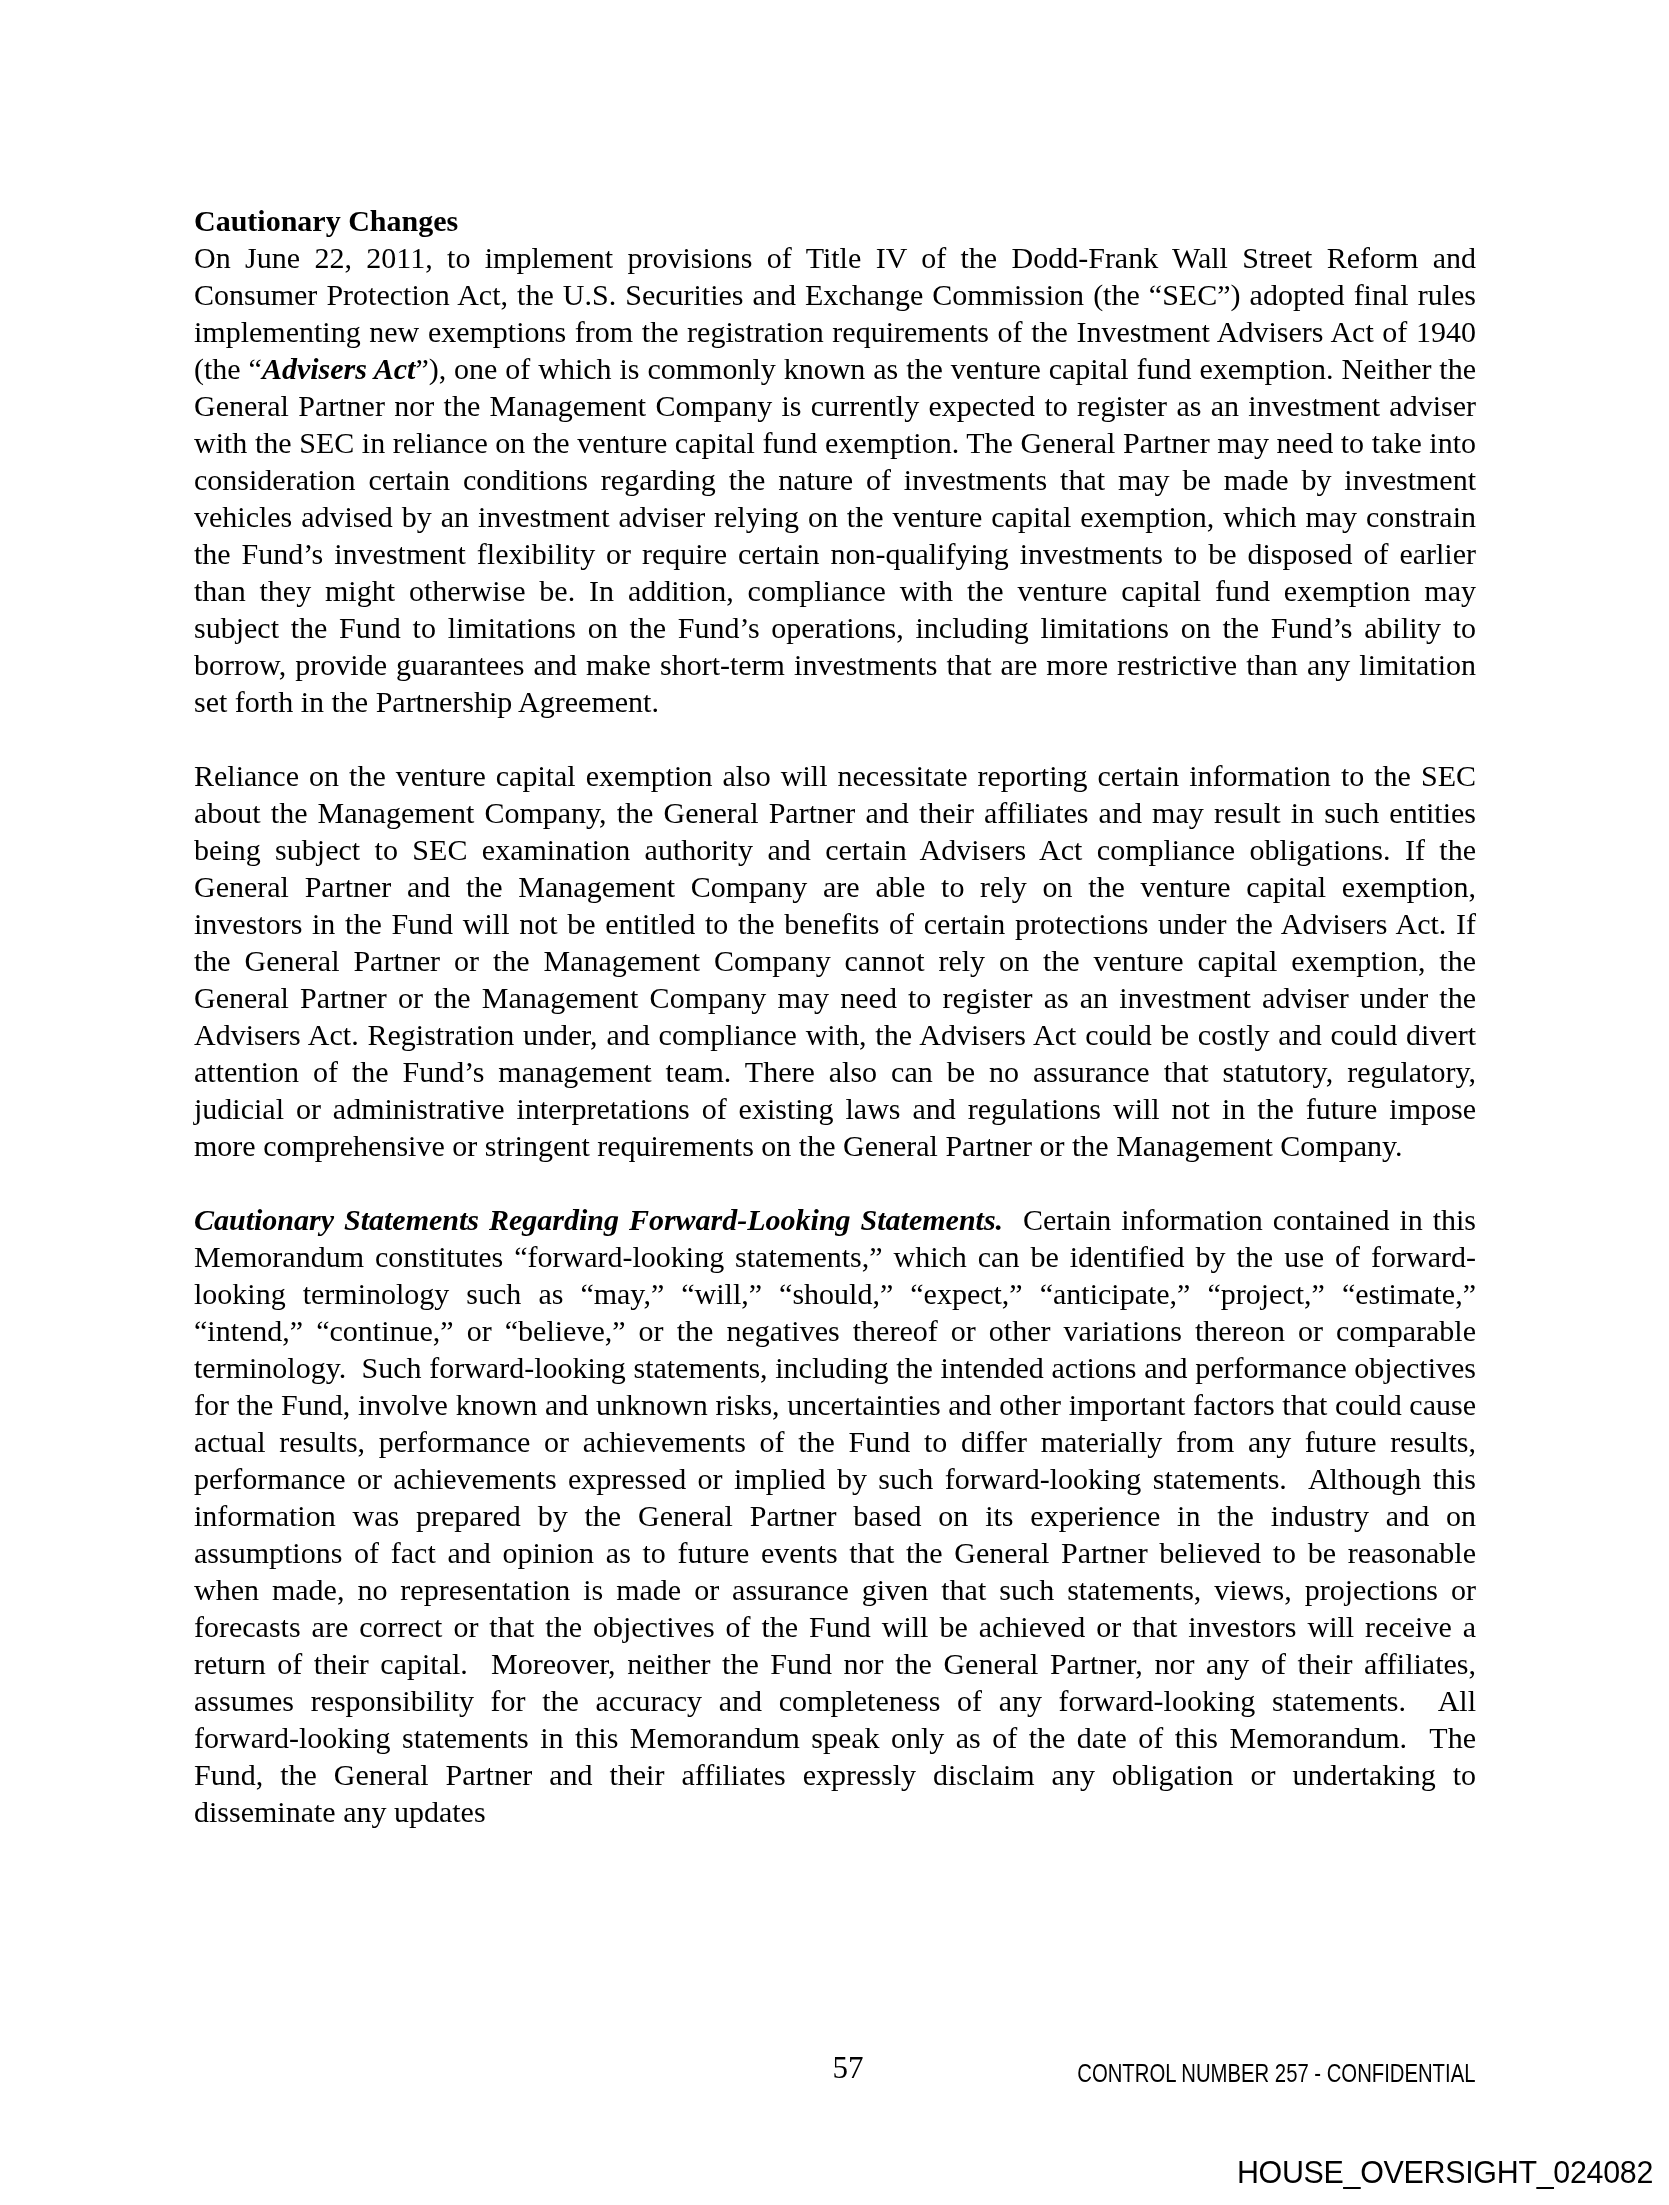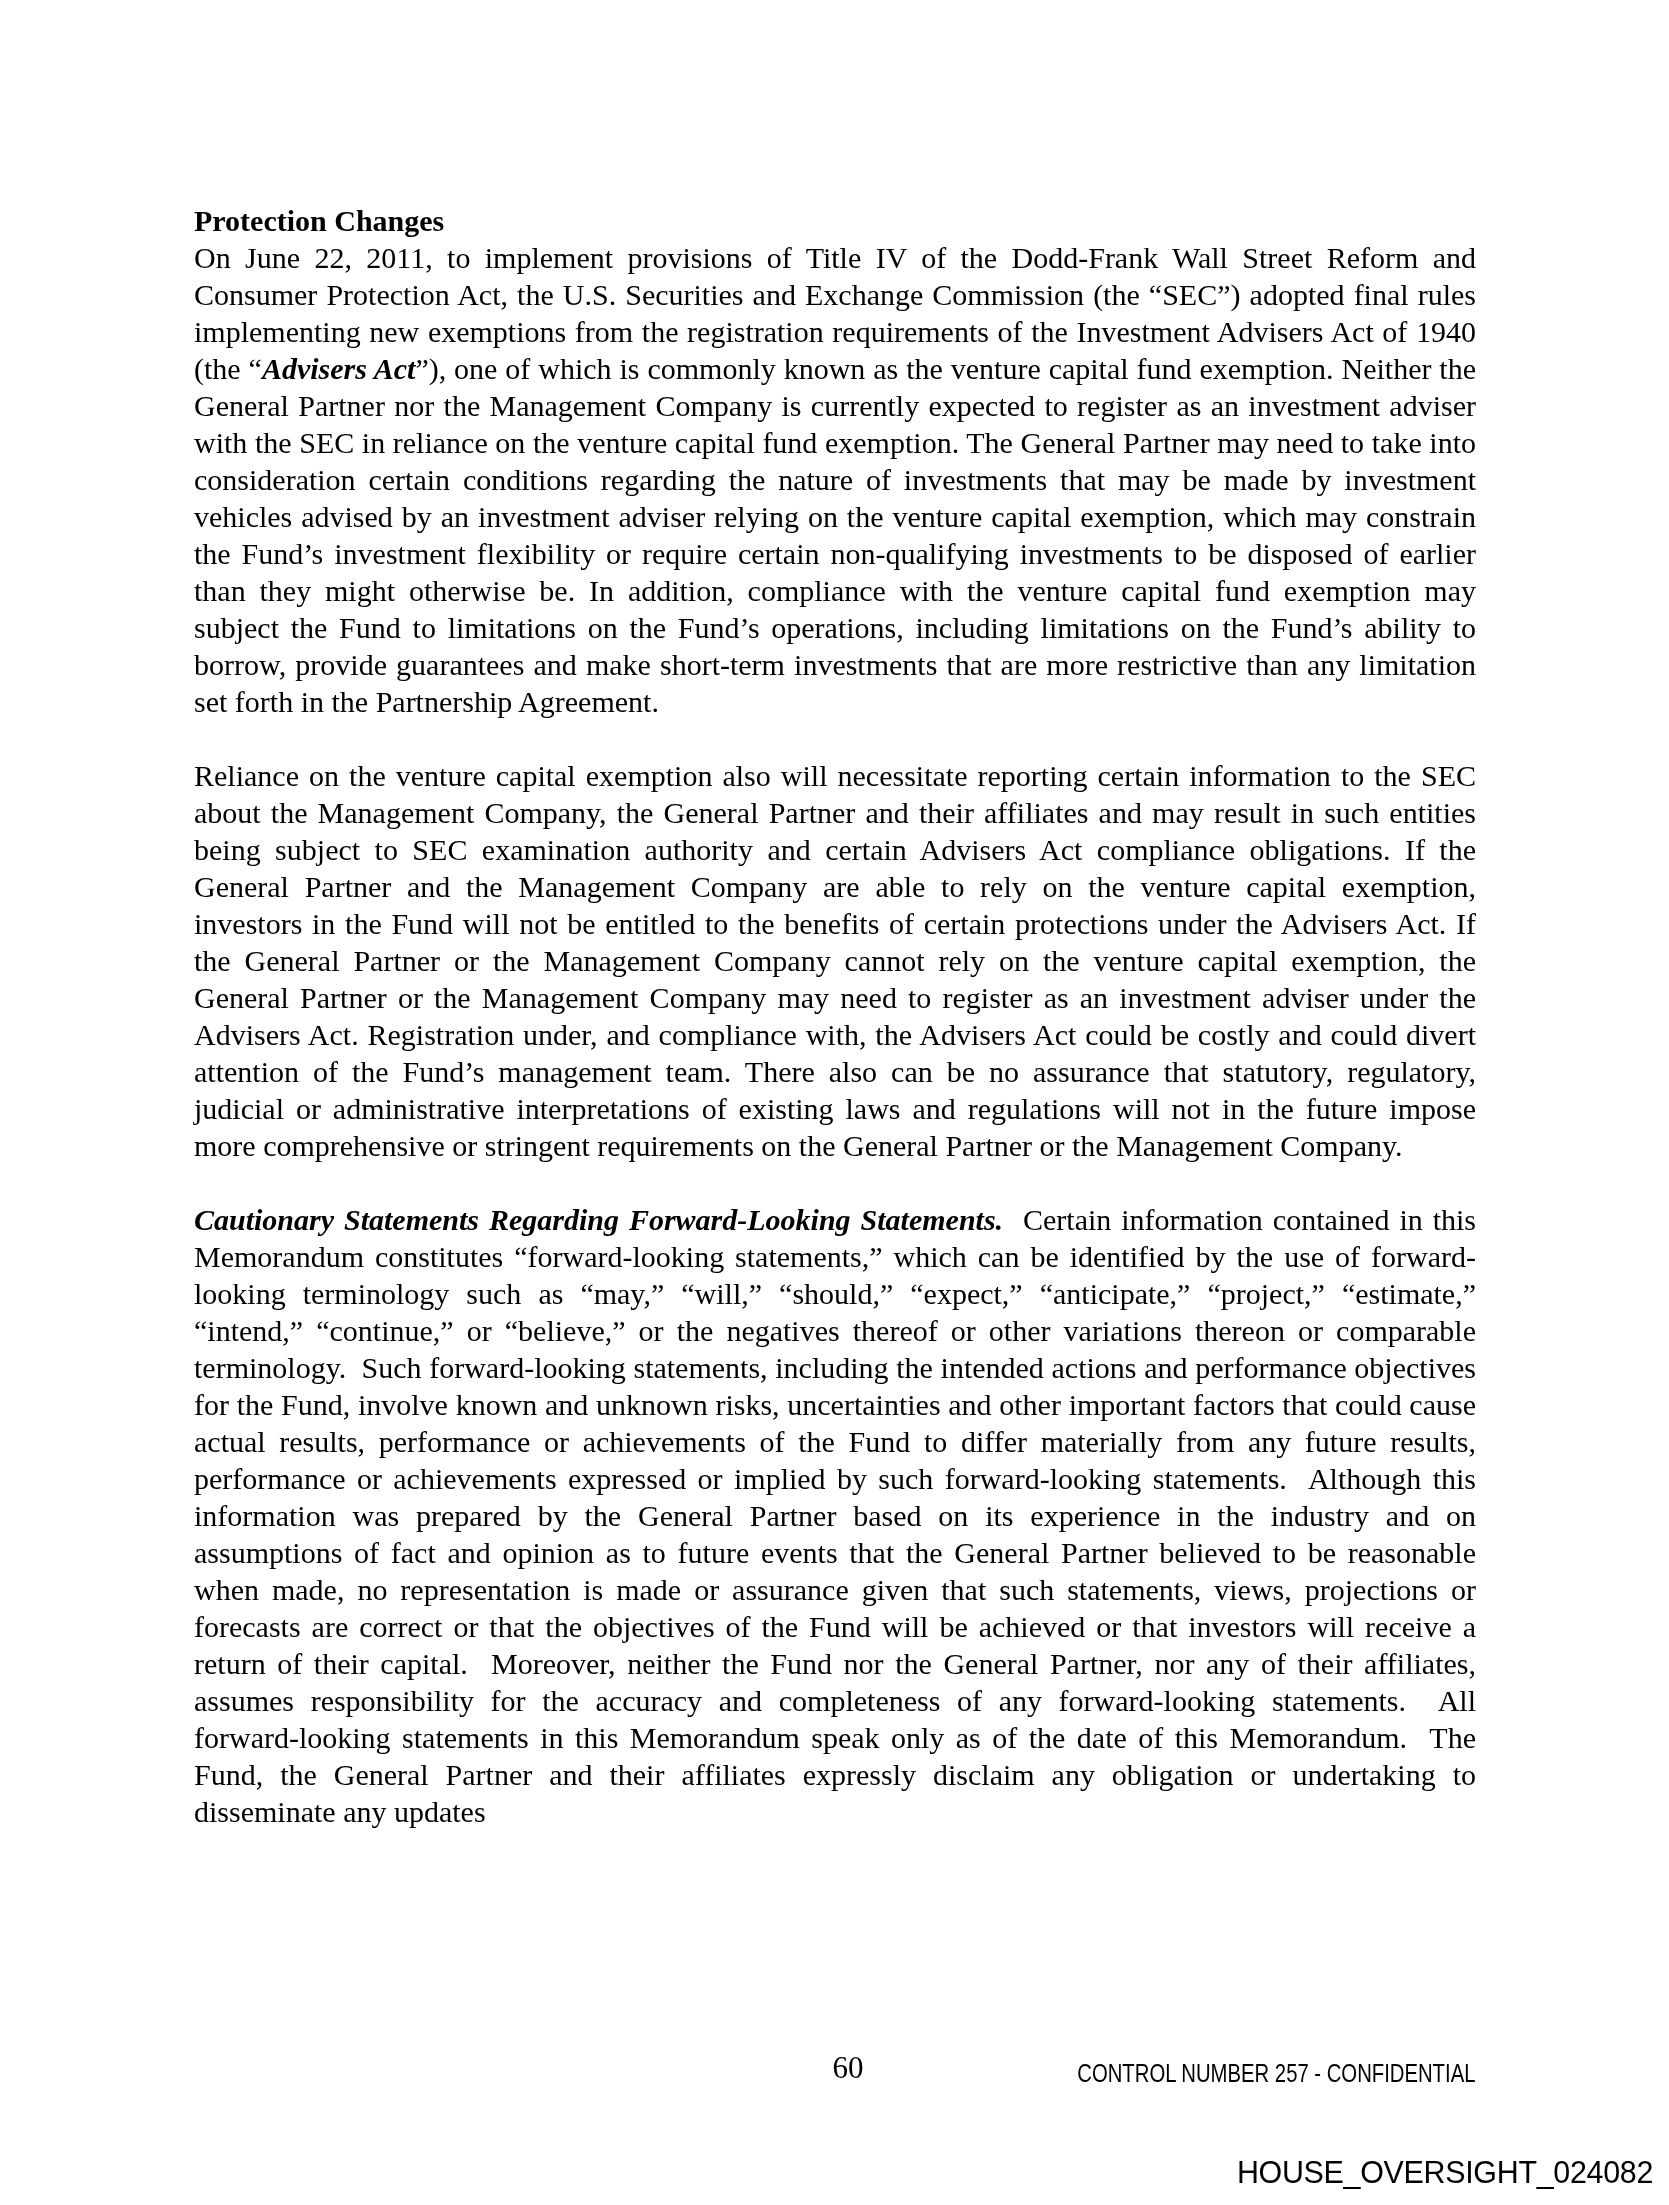--- a/index.html
+++ b/index.html
@@ -76,27 +76,27 @@
     transform-origin: 100% 50%;
     color: #000000;
     white-space: nowrap;
   }
 </style>
 </head>
 <body>
 
 <div class="page">
   <div class="content">
-    <h1 class="heading">Protection Changes</h1>
+    <h1 class="heading">Cautionary Changes</h1>
     <div>
         <p class="para"><span class="seg-normal">On June 22, 2011, to implement provisions of Title IV of the Dodd-Frank Wall Street Reform and Consumer Protection Act, the U.S. Securities and Exchange Commission (the “SEC”) adopted final rules implementing new exemptions from the registration requirements of the Investment Advisers Act of 1940 (the “</span><span class="seg-bold-italic">Advisers Act</span><span class="seg-normal">”), one of which is commonly known as the venture capital fund exemption. Neither the General Partner nor the Management Company is currently expected to register as an investment adviser with the SEC in reliance on the venture capital fund exemption. The General Partner may need to take into consideration certain conditions regarding the nature of investments that may be made by investment vehicles advised by an investment adviser relying on the venture capital exemption, which may constrain the Fund’s investment flexibility or require certain non-qualifying investments to be disposed of earlier than they might otherwise be. In addition, compliance with the venture capital fund exemption may subject the Fund to limitations on the Fund’s operations, including limitations on the Fund’s ability to borrow, provide guarantees and make short-term investments that are more restrictive than any limitation set forth in the Partnership Agreement.</span></p>
         <p class="para"><span class="seg-normal">Reliance on the venture capital exemption also will necessitate reporting certain information to the SEC about the Management Company, the General Partner and their affiliates and may result in such entities being subject to SEC examination authority and certain Advisers Act compliance obligations. If the General Partner and the Management Company are able to rely on the venture capital exemption, investors in the Fund will not be entitled to the benefits of certain protections under the Advisers Act. If the General Partner or the Management Company cannot rely on the venture capital exemption, the General Partner or the Management Company may need to register as an investment adviser under the Advisers Act. Registration under, and compliance with, the Advisers Act could be costly and could divert attention of the Fund’s management team. There also can be no assurance that statutory, regulatory, judicial or administrative interpretations of existing laws and regulations will not in the future impose more comprehensive or stringent requirements on the General Partner or the Management Company.</span></p>
         <p class="para"><span class="seg-bold-italic">Cautionary Statements Regarding Forward-Looking Statements.</span><span class="seg-normal">&nbsp; Certain information contained in this Memorandum constitutes “forward-looking statements,” which can be identified by the use of forward-looking terminology such as “may,” “will,” “should,” “expect,” “anticipate,” “project,” “estimate,” “intend,” “continue,” or “believe,” or the negatives thereof or other variations thereon or comparable terminology.&nbsp; Such forward-looking statements, including the intended actions and performance objectives for the Fund, involve known and unknown risks, uncertainties and other important factors that could cause actual results, performance or achievements of the Fund to differ materially from any future results, performance or achievements expressed or implied by such forward-looking statements.&nbsp; Although this information was prepared by the General Partner based on its experience in the industry and on assumptions of fact and opinion as to future events that the General Partner believed to be reasonable when made, no representation is made or assurance given that such statements, views, projections or forecasts are correct or that the objectives of the Fund will be achieved or that investors will receive a return of their capital.&nbsp; Moreover, neither the Fund nor the General Partner, nor any of their affiliates, assumes responsibility for the accuracy and completeness of any forward-looking statements.&nbsp; All forward-looking statements in this Memorandum speak only as of the date of this Memorandum.&nbsp; The Fund, the General Partner and their affiliates expressly disclaim any obligation or undertaking to disseminate any updates</span></p>
       </div>
   </div>
 
-  <div class="footer-pagenum">60</div>
+  <div class="footer-pagenum">57</div>
 
   <div class="footer-control">CONTROL NUMBER 257 - CONFIDENTIAL</div>
 
   <div class="stamp">HOUSE_OVERSIGHT_024082</div>
 </div>
 
 
 </body></html>

